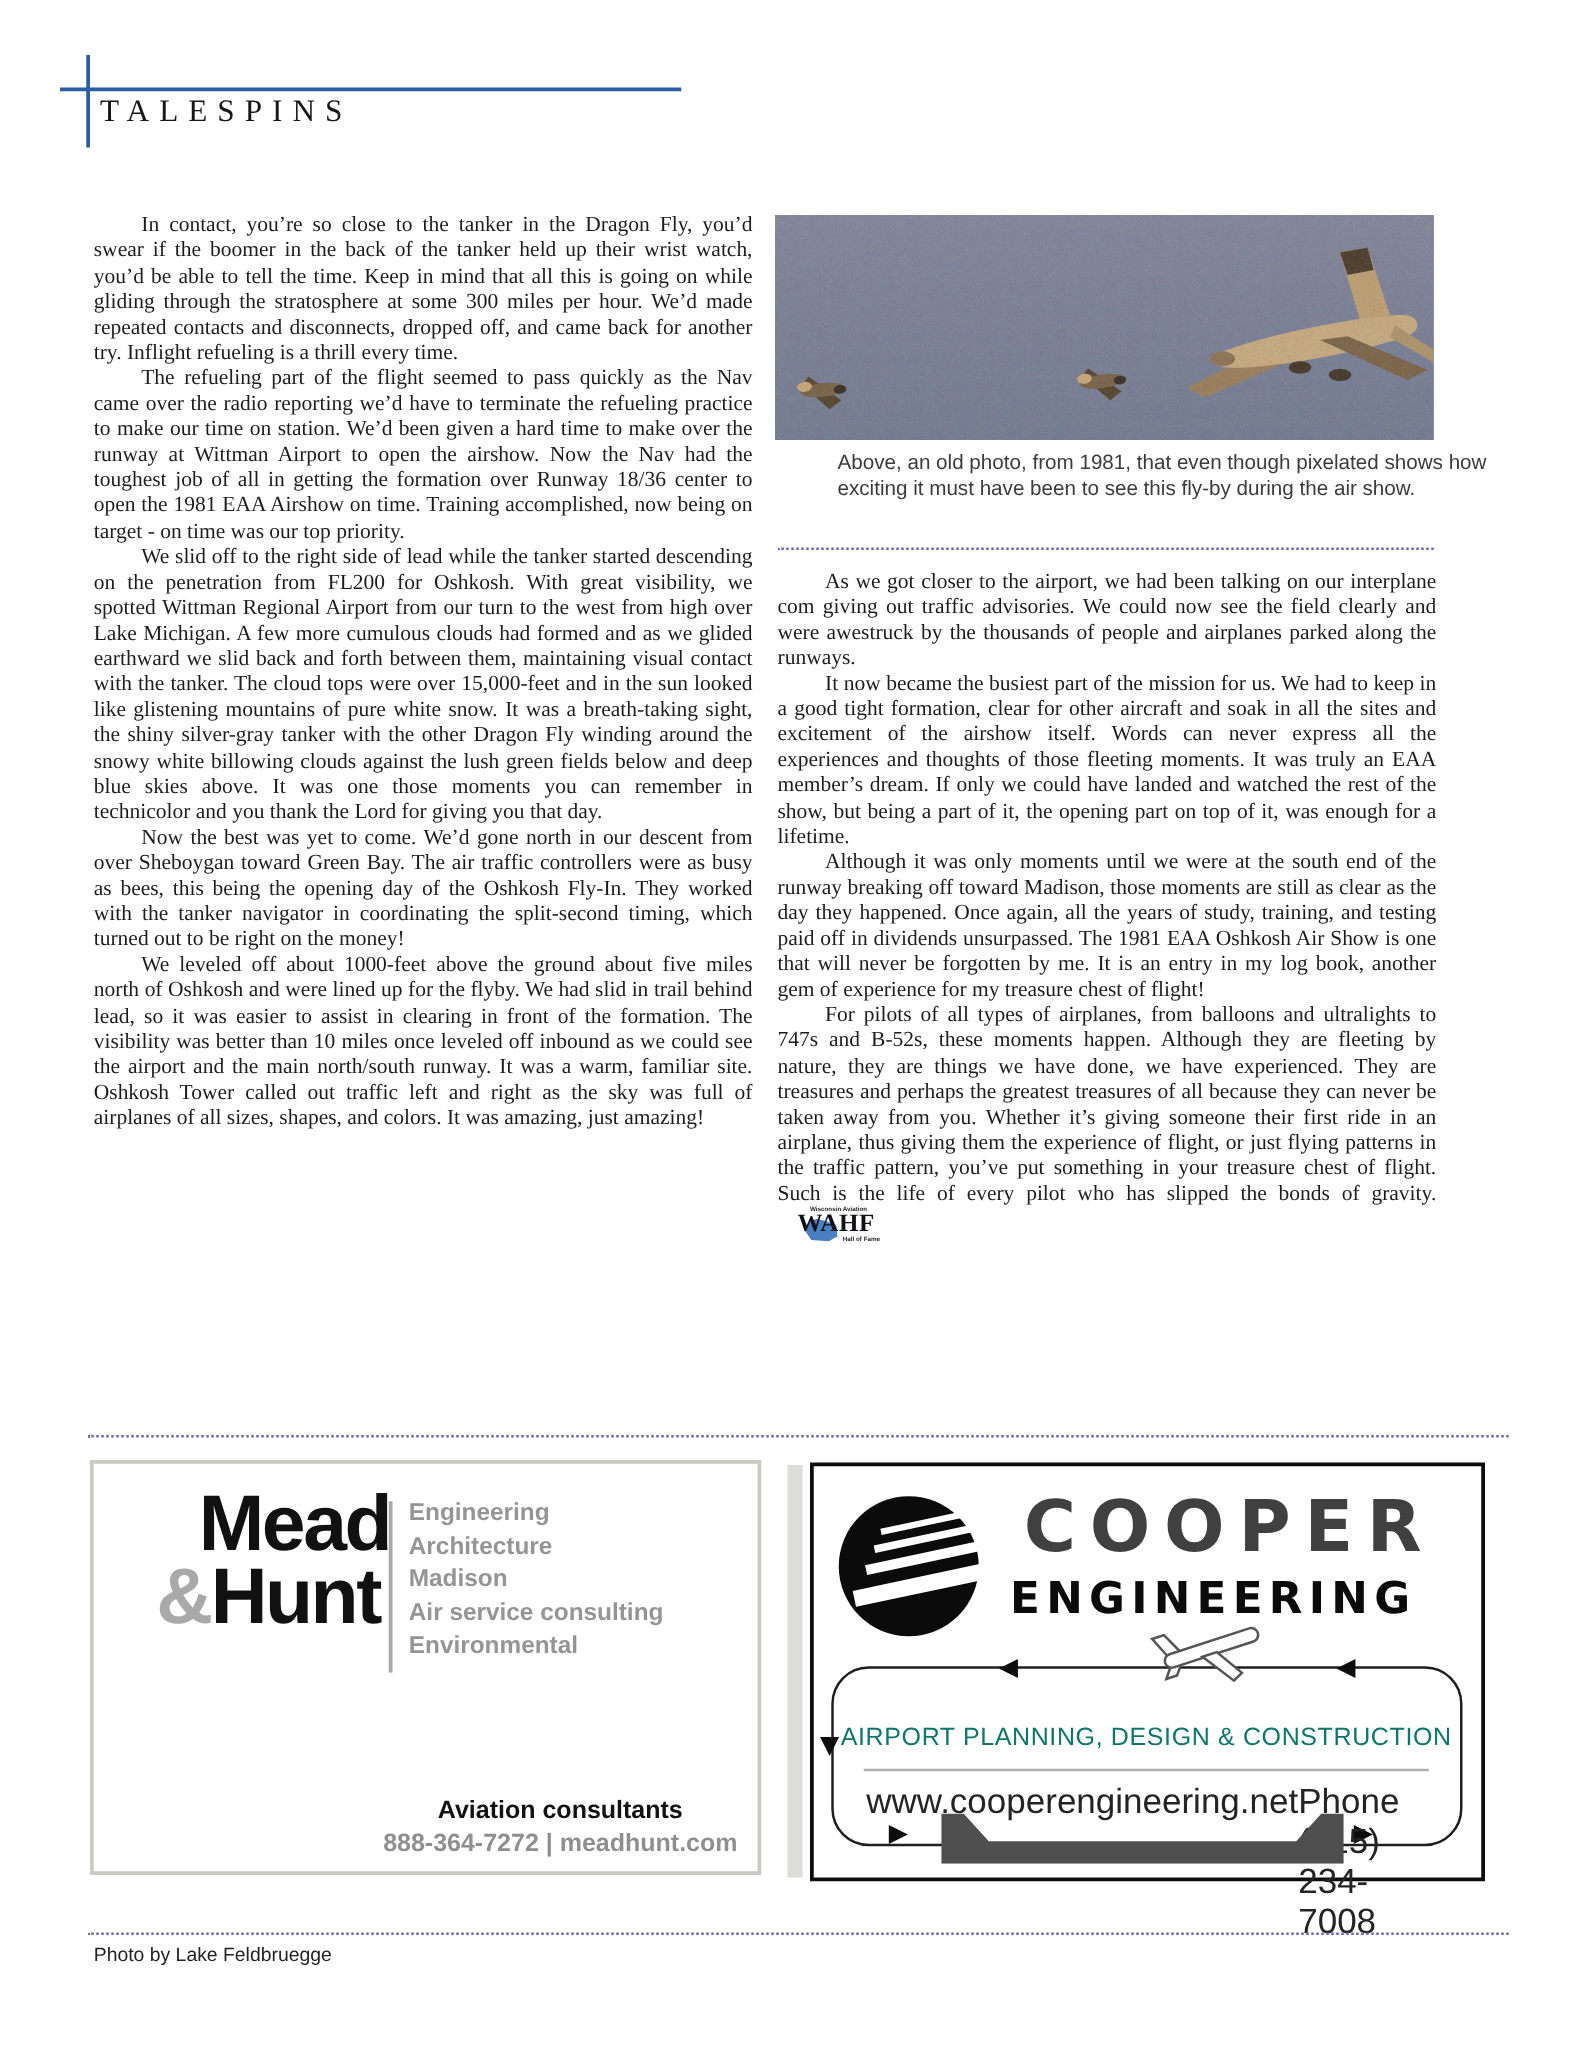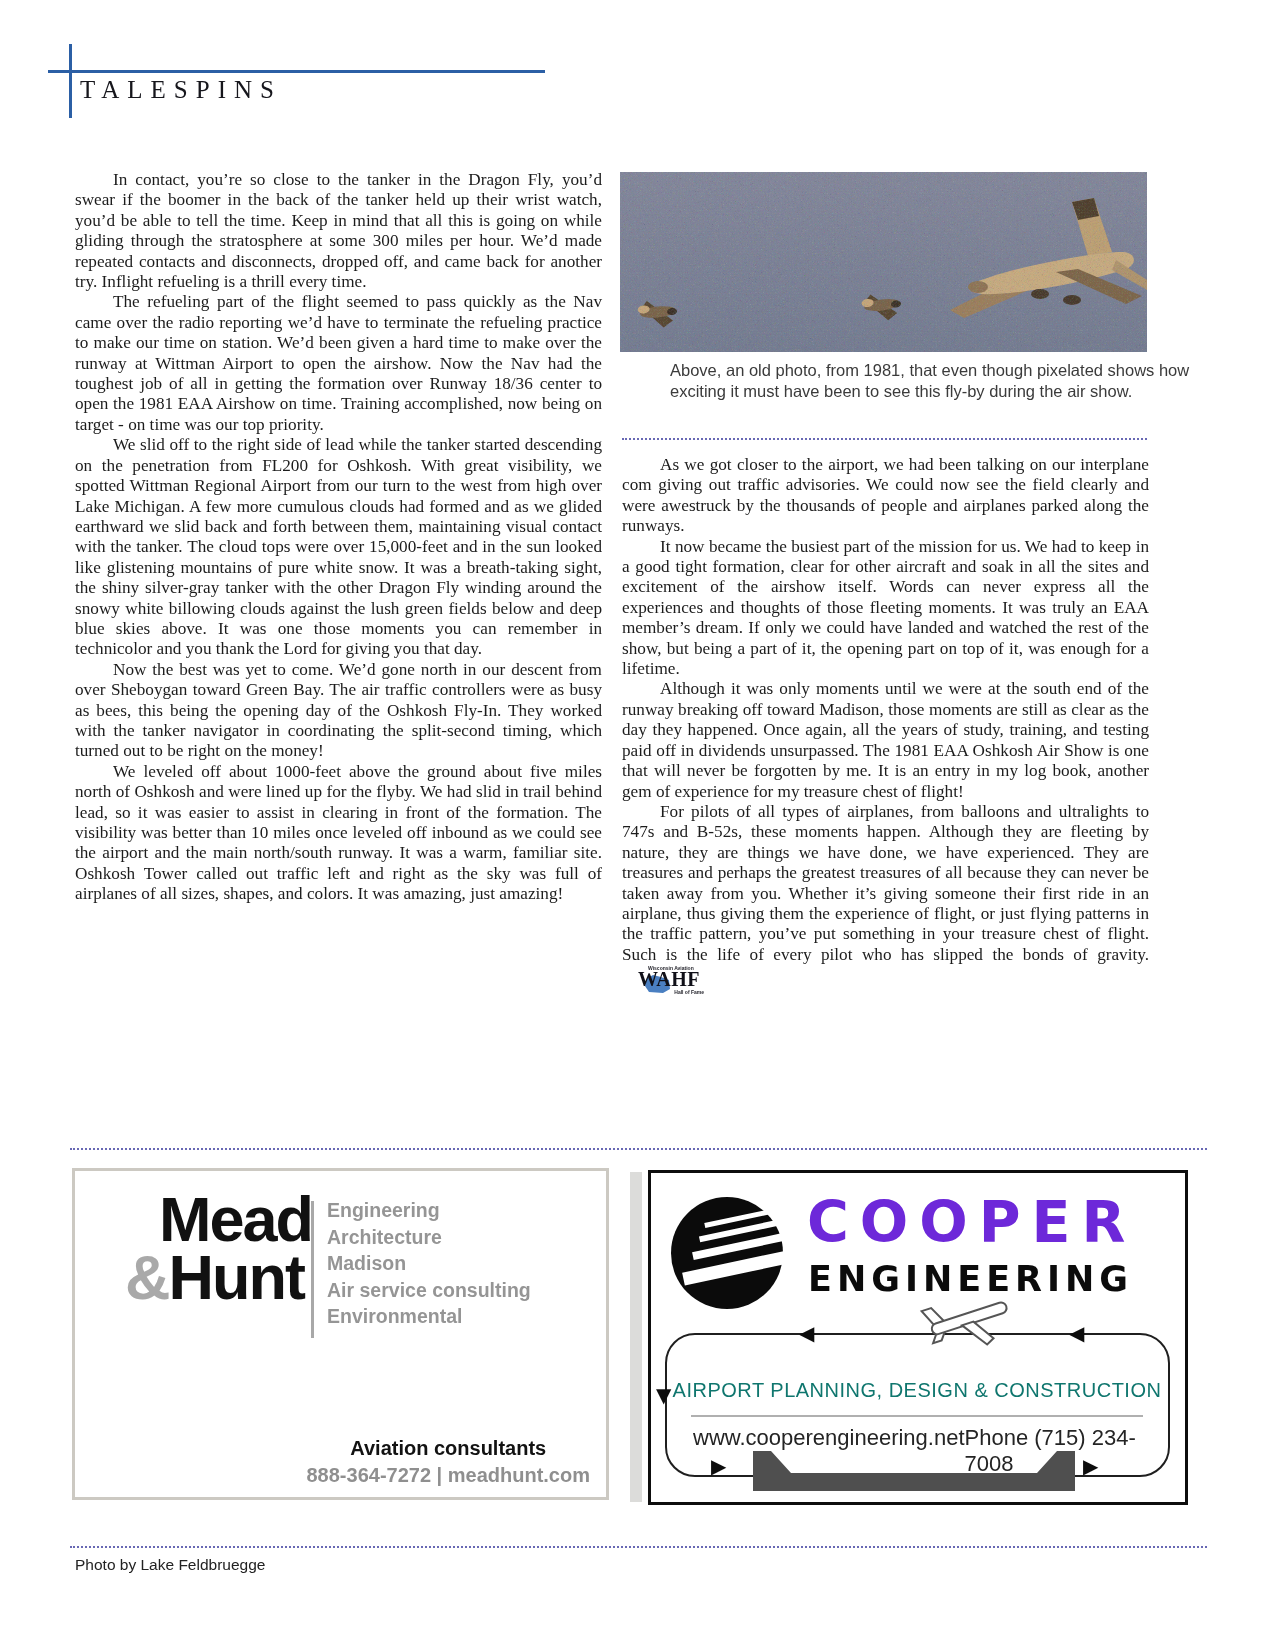--- a/index.html
+++ b/index.html
@@ -61,39 +61,39 @@
   .mh-services div{white-space:nowrap;}
   .mh-tag{position:absolute;right:16px;bottom:10px;text-align:center;
         font-family:"Liberation Sans",sans-serif;font-weight:bold;}
   .mh-tagline{font-size:20px;color:#121212;}
   .mh-contact{font-size:20px;color:#8f8f8f;margin-top:4px;}
 
   
   .cooper-strip{left:630px;top:1172px;width:12px;height:330px;background:#dcdcda;}
   .cooper-ad{left:648px;top:1170px;width:534px;height:329px;border:3px solid #0d0d0d;background:#fff;}
   .cp-circle{position:absolute;left:16px;top:20px;width:120px;height:120px;}
-  .cp-name1{position:absolute;left:156px;top:16px;font-family:"DejaVu Sans",sans-serif;
-        font-weight:bold;font-size:57px;letter-spacing:11px;color:#6d28d9;white-space:nowrap;}
+  .cp-name1{position:absolute;left:168px;top:16px;font-family:"DejaVu Sans",sans-serif;
+        font-weight:bold;font-size:57px;letter-spacing:11px;color:#404040;white-space:nowrap;}
   .cp-name2{position:absolute;left:157px;top:86px;font-family:"DejaVu Sans",sans-serif;
         font-weight:bold;font-size:35px;letter-spacing:5px;color:#0b0b0b;white-space:nowrap;}
   .cp-loop{position:absolute;left:14px;top:160px;width:501px;height:140px;
         border:2px solid #1f1f1f;border-radius:30px;}
   .cp-arrow{position:absolute;color:#0d0d0d;font-family:"DejaVu Sans",sans-serif;line-height:1;}
   .cp-a-top1{left:148px;top:150px;font-size:20px;}
   .cp-a-top2{left:418px;top:150px;font-size:20px;}
   .cp-a-down{left:5px;top:212px;font-size:20px;}
   .cp-a-bot1{left:60px;top:283px;font-size:20px;}
   .cp-a-bot2{left:432px;top:283px;font-size:20px;}
   .cp-plane{position:absolute;left:268px;top:112px;width:100px;height:72px;}
   .cp-tagline{position:absolute;left:20px;top:206px;width:492px;text-align:center;
         font-family:"Liberation Sans",sans-serif;font-size:20px;letter-spacing:0.5px;color:#0f766e;white-space:nowrap;}
   .cp-hr{position:absolute;left:40px;top:242px;width:452px;height:2px;background:#b0b0b0;}
   .cp-row{position:absolute;left:42px;top:252px;width:448px;display:flex;
         justify-content:center;font-family:"Liberation Sans",sans-serif;
-        font-size:22px;color:#242424;}
+        font-size:28px;color:#242424;}
   .cp-trap{position:absolute;left:102px;top:276px;width:322px;height:42px;}
 
   
   .footer{left:75px;top:1556px;width:1130px;display:flex;justify-content:space-between;
         font-family:"Liberation Sans",sans-serif;font-size:15.5px;color:#222;}
   .footer-left .pg{font-weight:bold;font-style:normal;margin-right:4px;}
   .footer-left .mag{font-style:italic;}
 </style>
 </head>
 <body>

